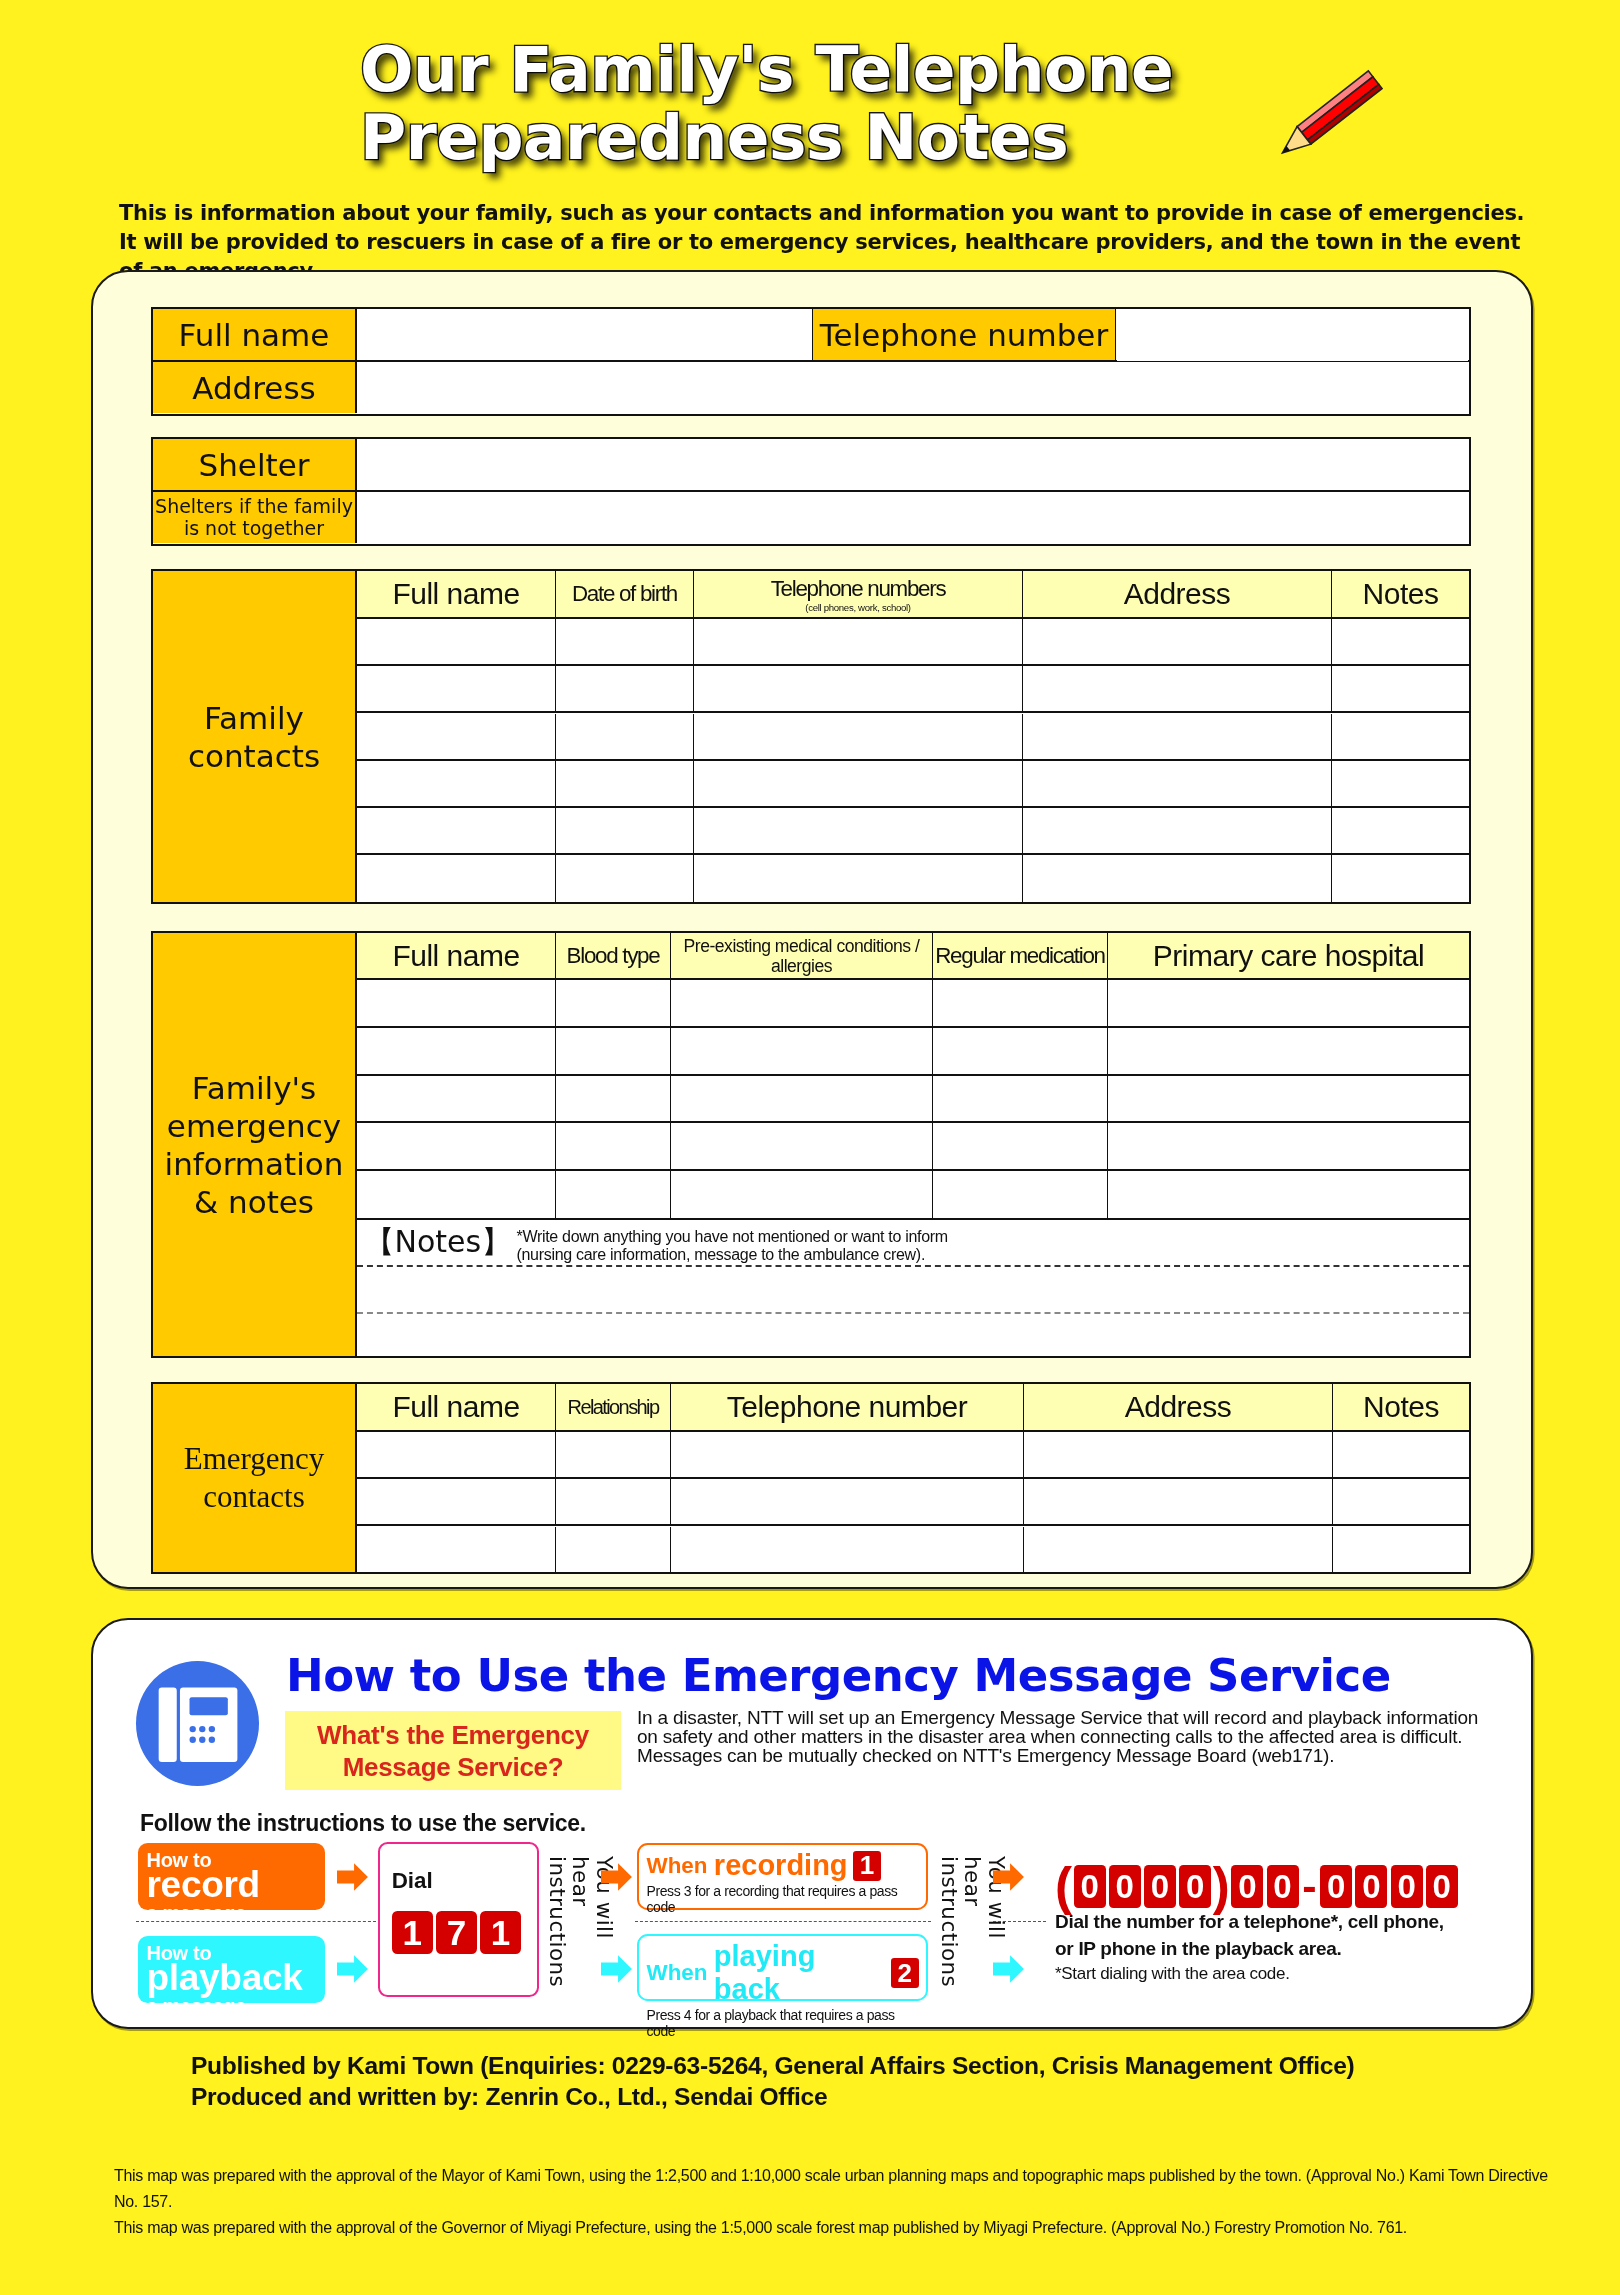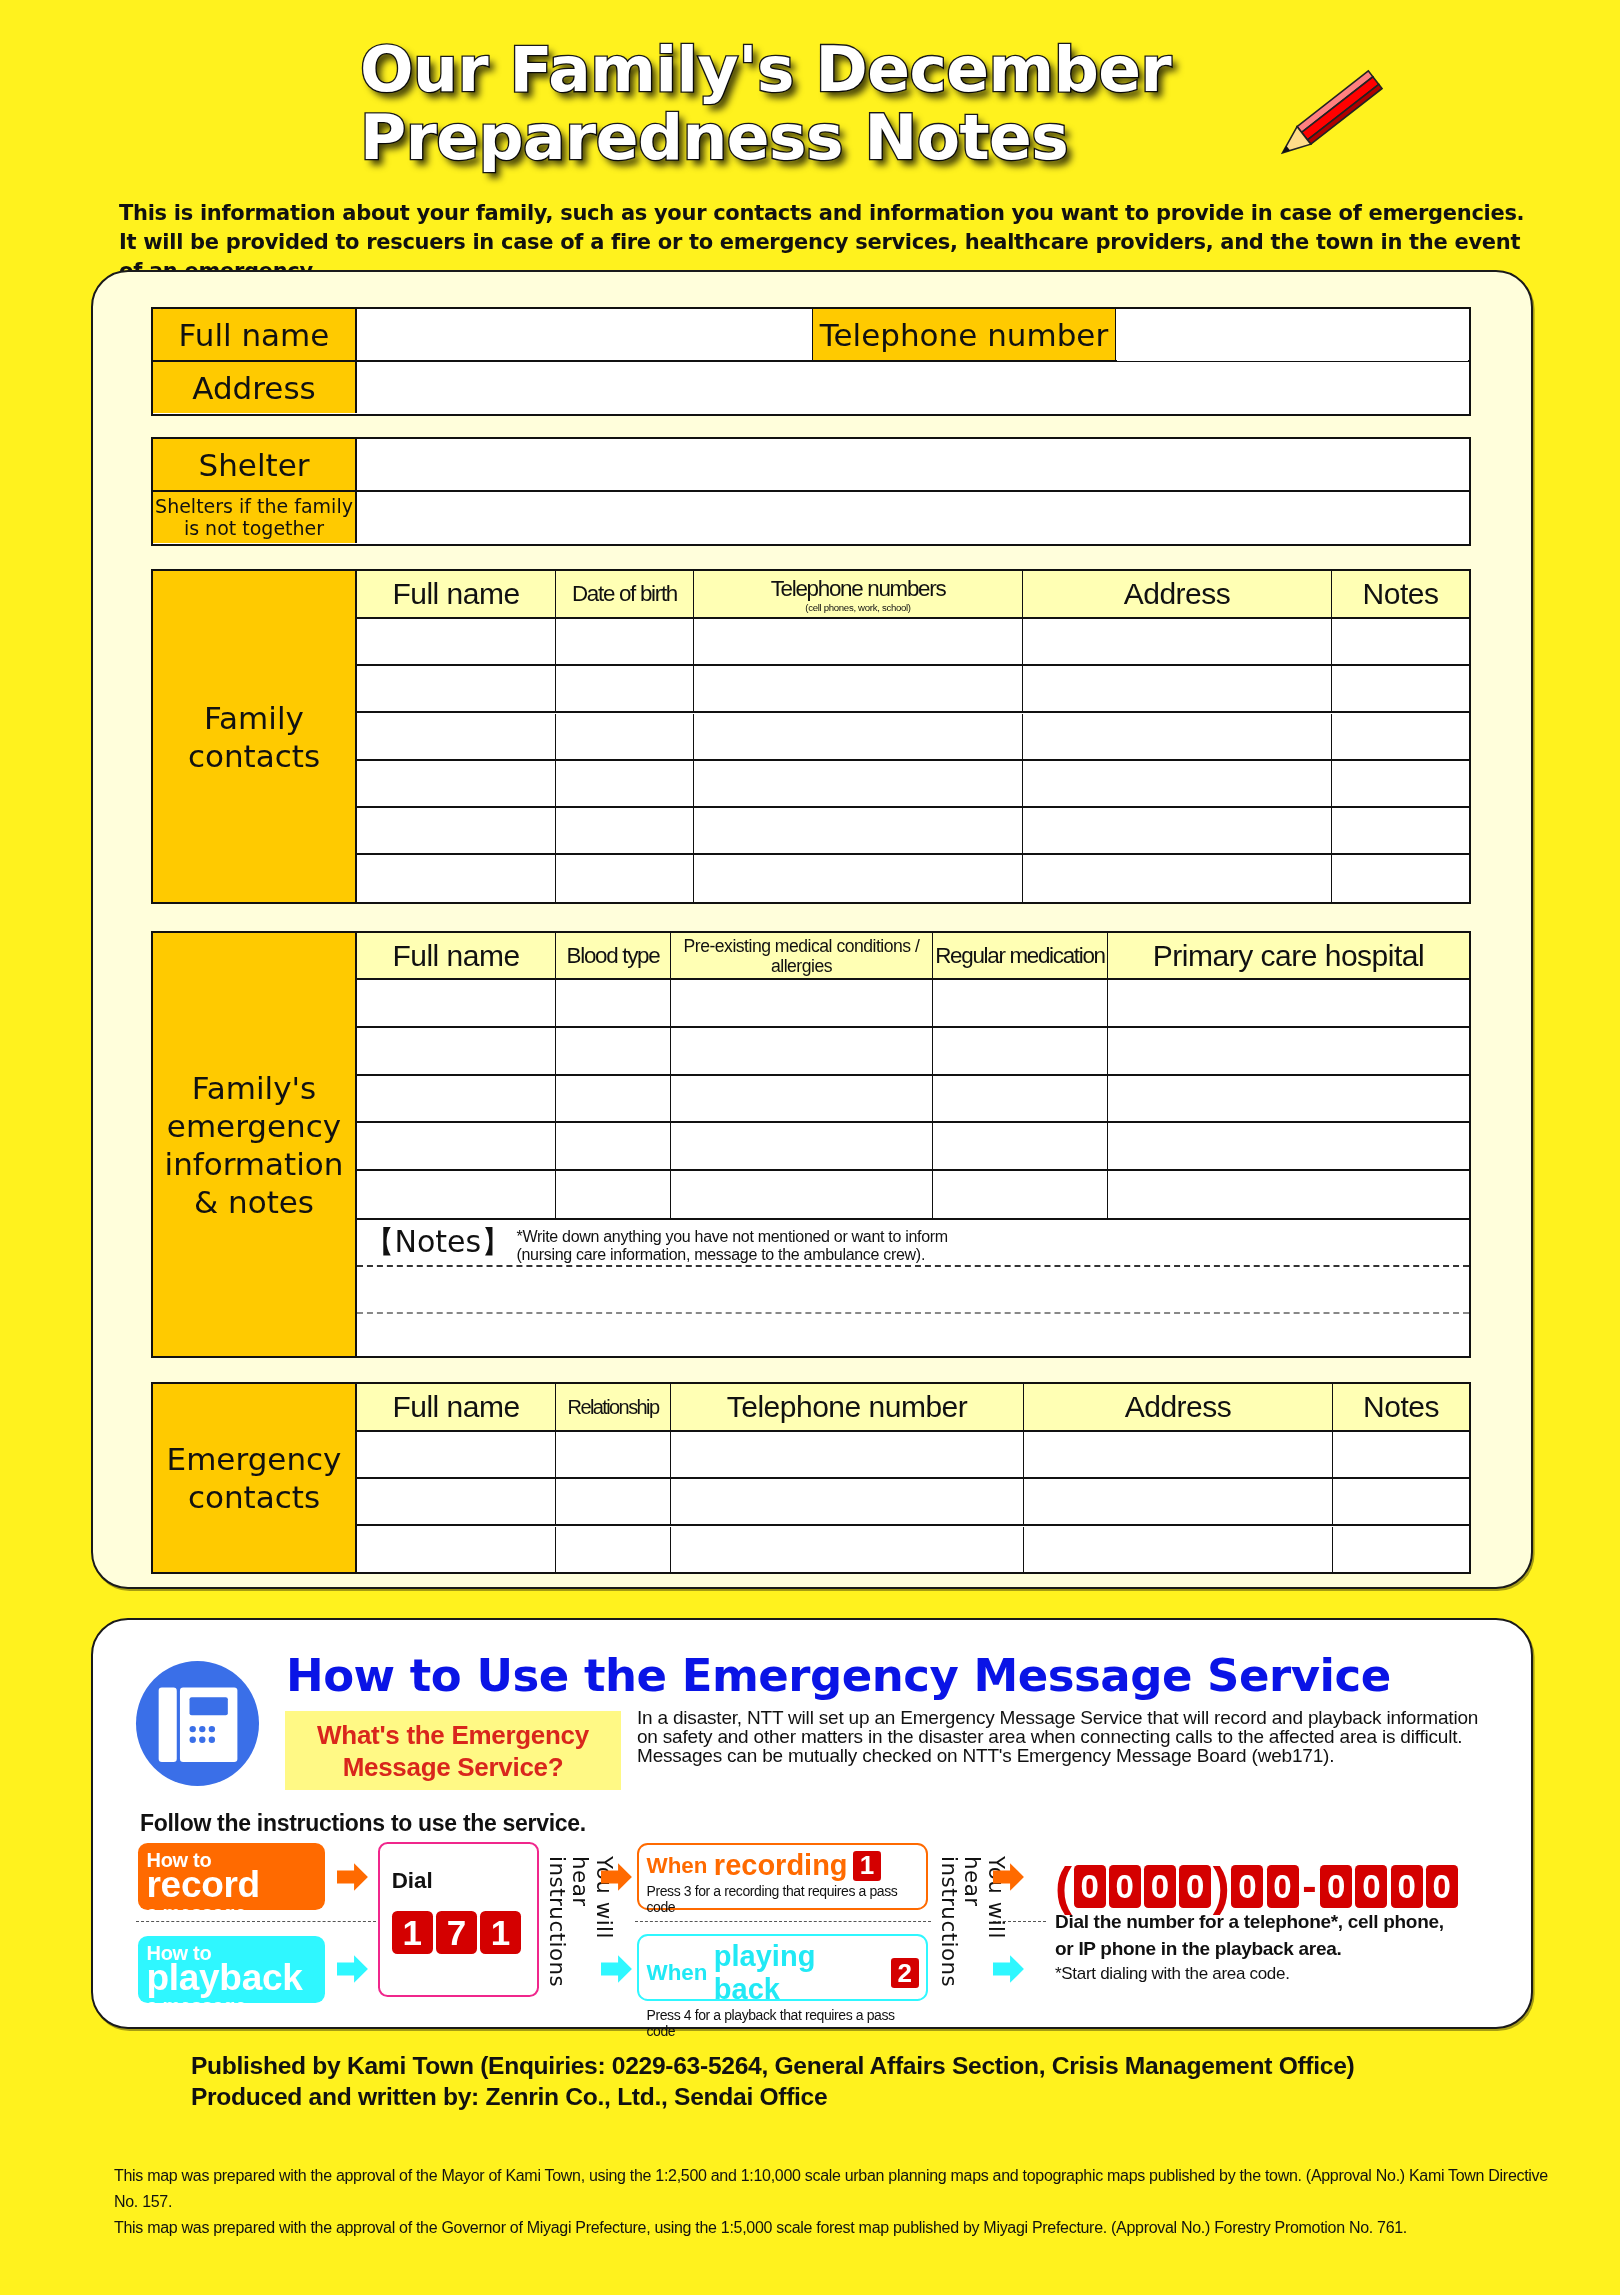--- a/index.html
+++ b/index.html
@@ -133,21 +133,21 @@
   .dial-note { left: 1055px; top: 1964px; font-size: 17px; letter-spacing: -0.3px; }
 
   
   .pub { left: 191px; top: 2050px; font-size: 24.6px; line-height: 31px; font-weight: bold; letter-spacing: -0.3px; }
   .legal { left: 114px; top: 2163px; width: 1442px; font-size: 16px; line-height: 26px; letter-spacing: -0.3px; }
 </style>
 </head>
 <body>
 
 <div class="abs title">
-  <div>Our Family's December</div>
+  <div>Our Family's Telephone</div>
   <div>Preparedness Notes</div>
 </div>
 
 <svg class="abs pencil" viewBox="0 0 250 200">
   <g transform="rotate(-38 125 100)">
     <rect x="60" y="78" width="170" height="14" fill="#ff8080" stroke="#222" stroke-width="3"></rect>
     <rect x="60" y="92" width="170" height="18" fill="#ff0000" stroke="#222" stroke-width="3"></rect>
     <rect x="60" y="110" width="170" height="10" fill="#b00000" stroke="#222" stroke-width="3"></rect>
     <polygon points="60,78 60,120 8,100" fill="#ffdc8a" stroke="#222" stroke-width="3"></polygon>
     <polygon points="22,94 22,106 8,100" fill="#111"></polygon>
@@ -294,21 +294,21 @@
     <div class="row" style="top: 237px; height: 48px;">
       <div class="cell" style="width: 199px;"></div>
       <div class="cell" style="width: 115px;"></div>
       <div class="cell" style="width: 262px;"></div>
       <div class="cell" style="width: 175px;"></div>
       <div class="cell" style="flex: 1 1 0%;"></div>
     </div>
   </div>
 
 <div class="blk" style="top:1382px;height:192px;">
-  <div class="lbl" style="padding:0 16px;">Emergency contacts</div>
+  <div class="lbl" style="padding:0 16px;font-family:Liberation Serif, serif;">Emergency contacts</div>
   <div class="row" style="top:0;height:48px;">
     <div class="cell hdr" style="width:199px;">Full name</div>
     <div class="cell hdr sm" style="width:115px;font-size:20px;letter-spacing:-1.6px;">Relationship</div>
     <div class="cell hdr" style="width:353px;">Telephone number</div>
     <div class="cell hdr" style="width:309px;">Address</div>
     <div class="cell hdr" style="flex:1;">Notes</div>
   </div>
   <div id="ec-rows"></div>
 <div class="row" style="top: 48px; height: 47px;">
       <div class="cell" style="width: 199px;"></div>

